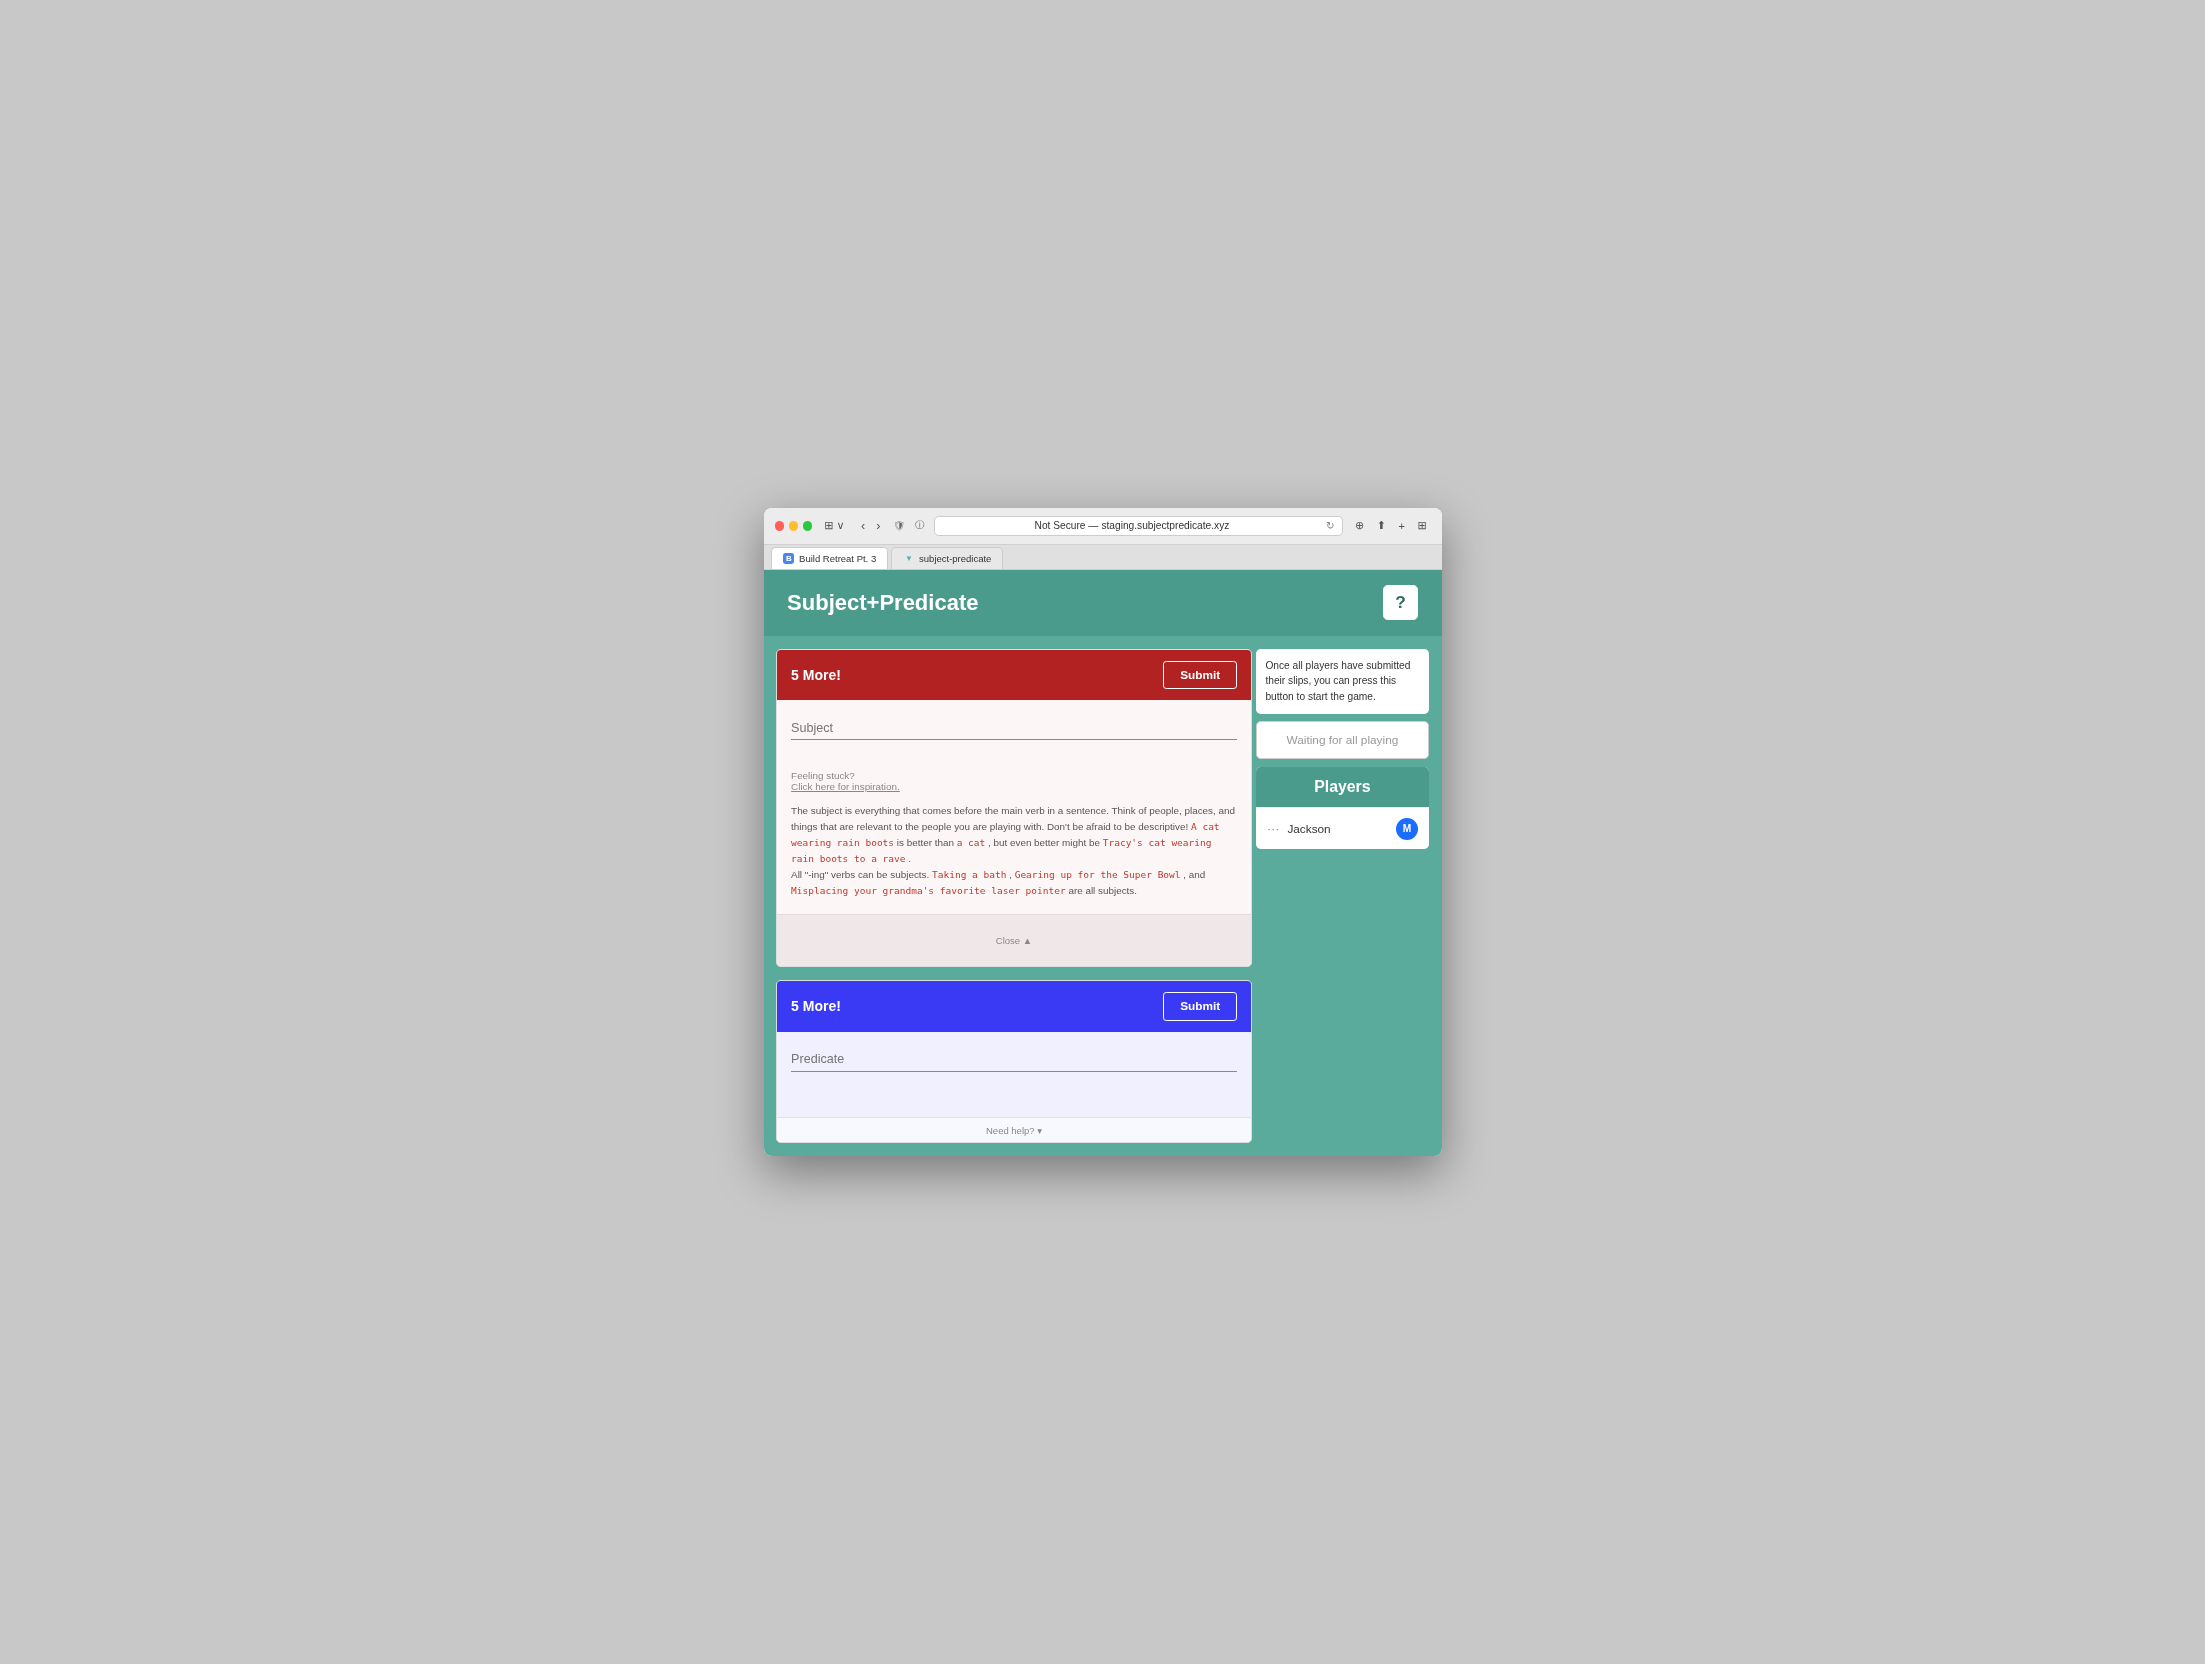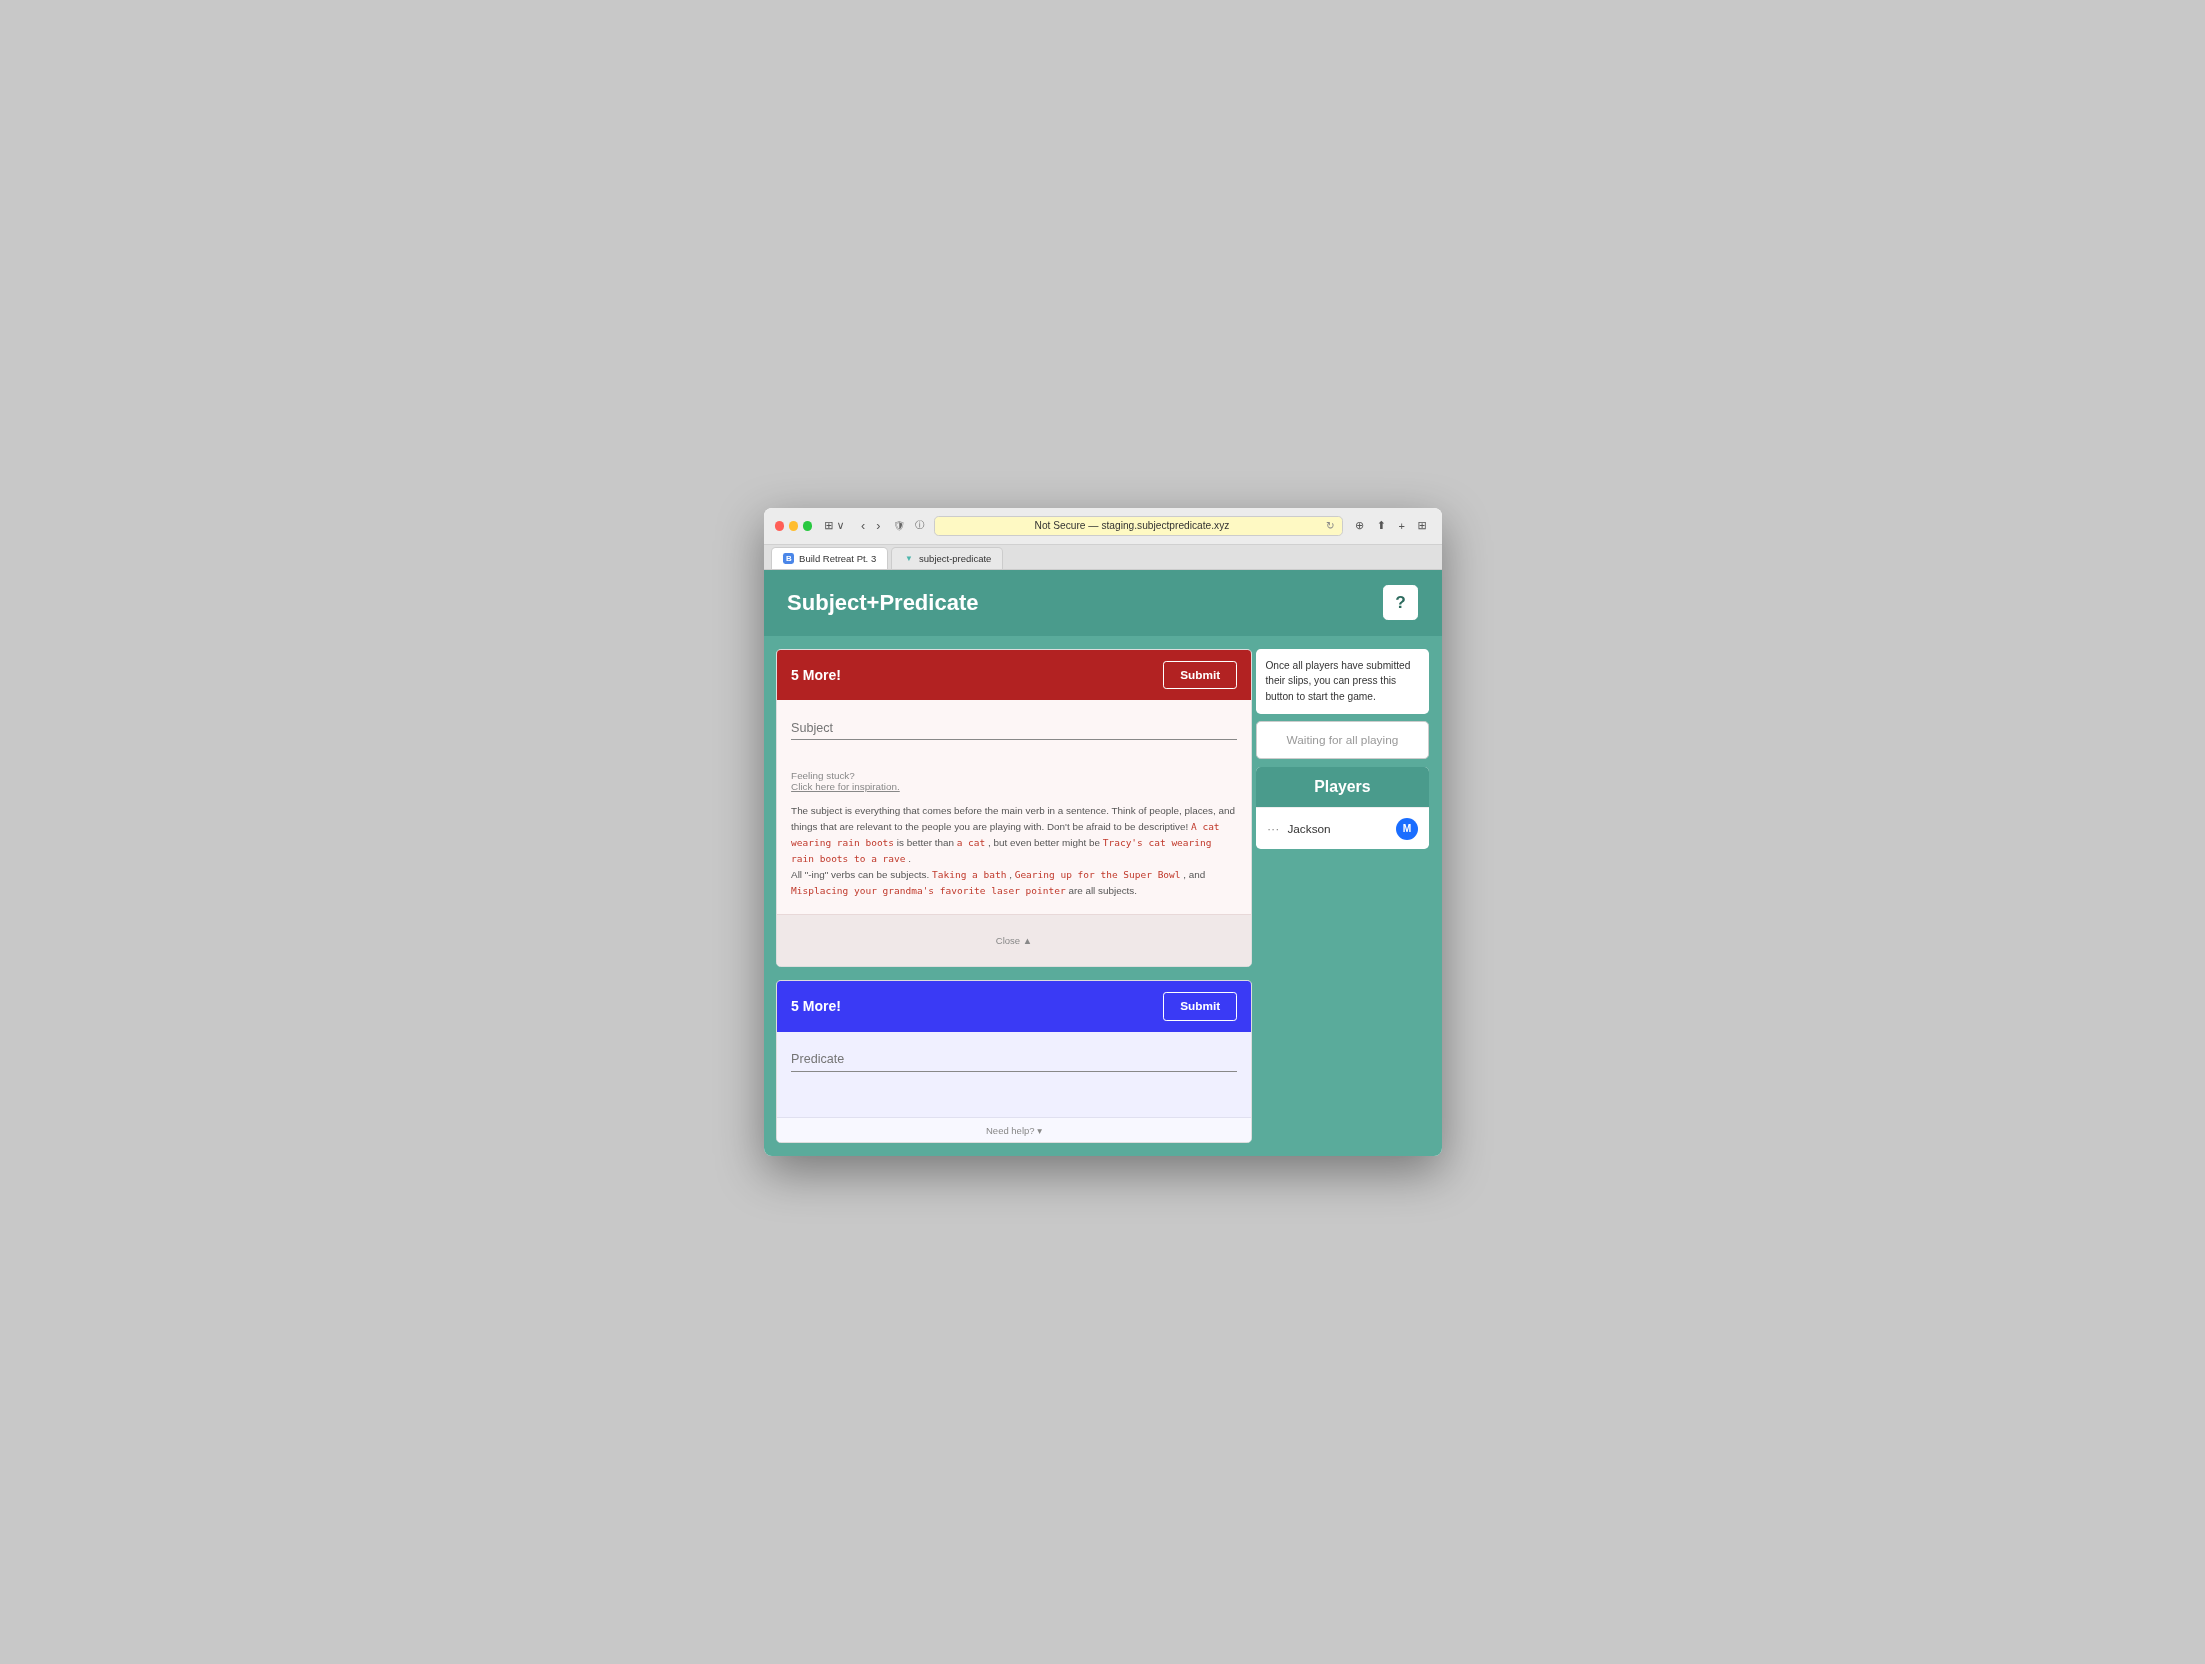--- a/index.html
+++ b/index.html
@@ -84,21 +84,21 @@
       align-items: center;
       justify-content: center;
       color: #666;
       font-size: 9.5px;
     }
 
     .address-bar-wrapper {
       flex: 1;
       display: flex;
       align-items: center;
-      background: #fef9c3;
+      background: #ffffff;
       border: 0.8px solid #ccc;
       border-radius: 4.7px;
       padding: 3.2px 7.9px;
       gap: 4.7px;
     }
 
     .address-text {
       flex: 1;
       font-size: 10.2px;
       color: #333;

